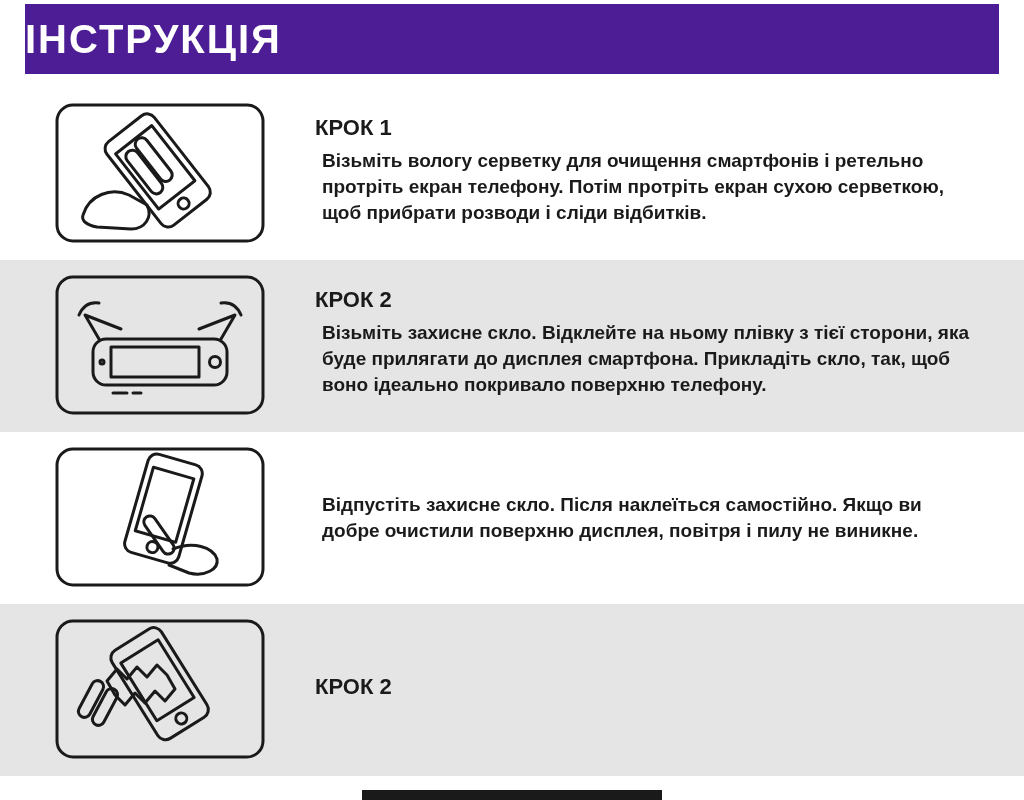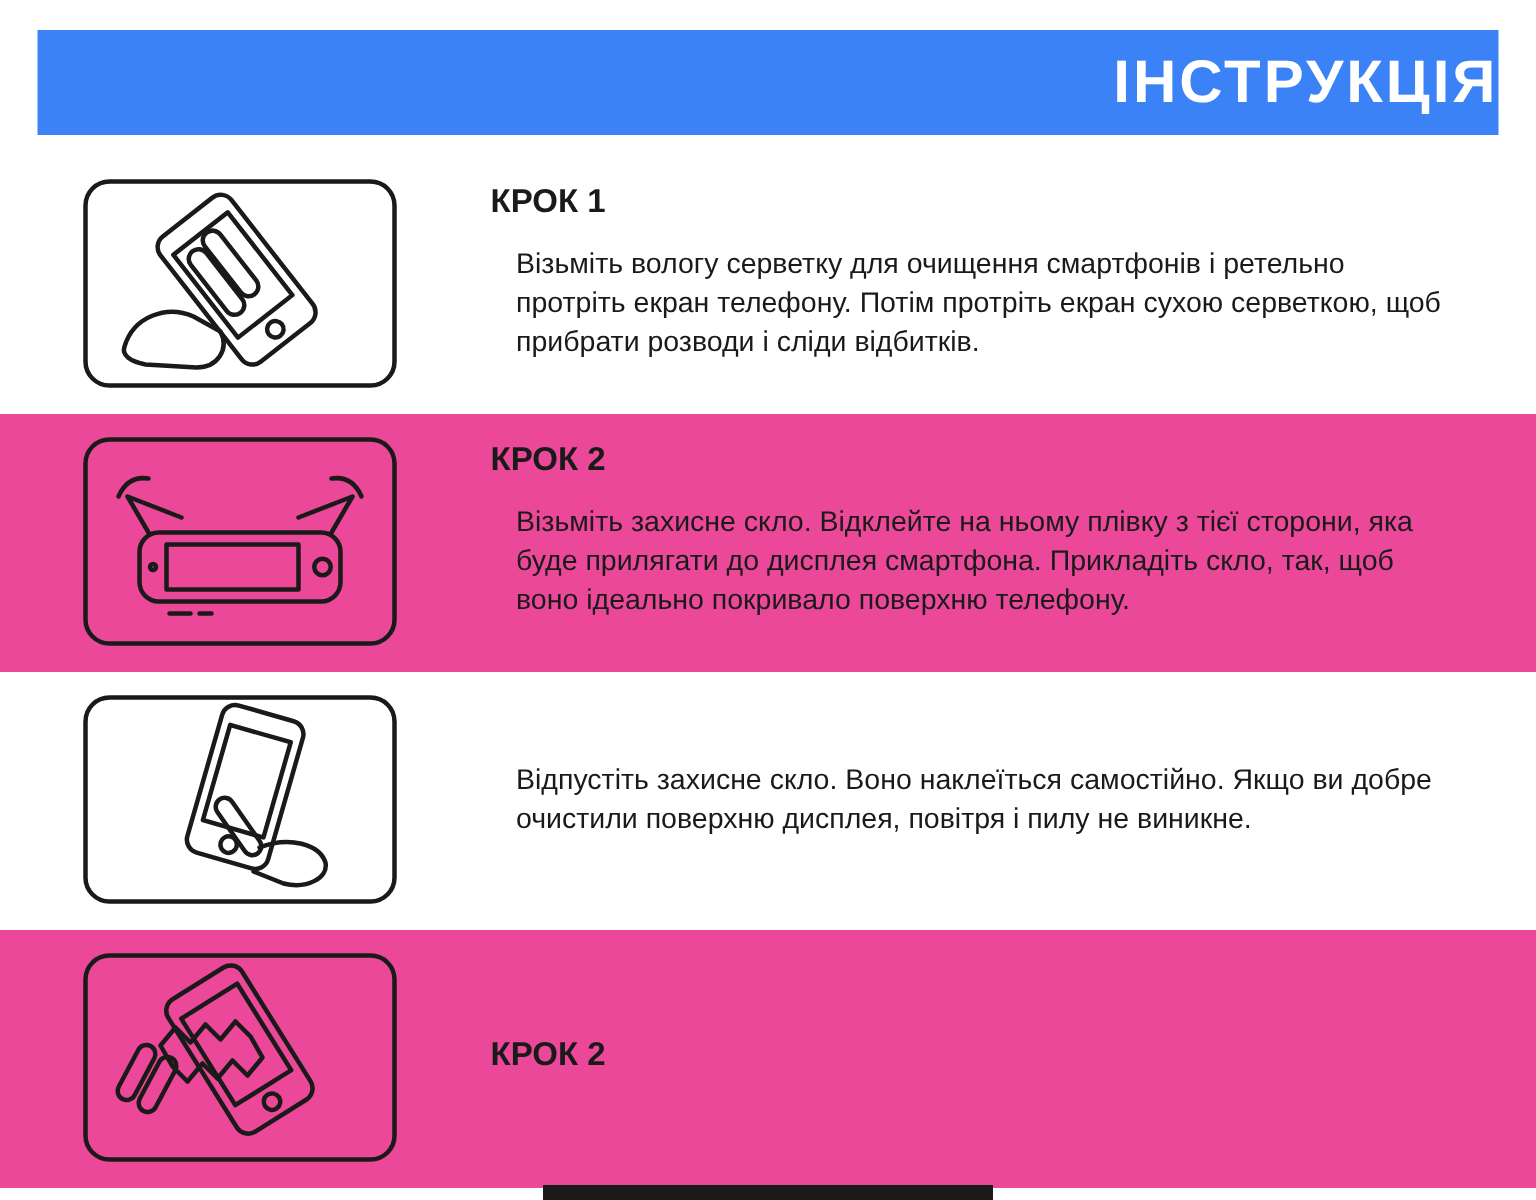--- a/index.html
+++ b/index.html
@@ -5,55 +5,56 @@
   html,body{margin:0;padding:0;}
   body{
     width:1024px;height:800px;
     background:#ffffff;
     font-family:"Liberation Sans", sans-serif;
     color:#1a1a1a;
     position:relative;
     overflow:hidden;
   }
   .header{
-    margin:20px 25px 14px 25px;
+    margin:4px 25px 14px 25px;
     height:70px;
-    background:#3b82f6;
-    display:flex;align-items:center;justify-content:flex-end;
+    background:#4c1d95;
+    display:flex;align-items:center;justify-content:flex-start;
   }
   .header-title{
     color:#ffffff;
     font-size:40px;
     font-weight:bold;
     letter-spacing:2px;
   }
   .step{
     display:flex;
     align-items:center;
     height:172px;
     box-sizing:border-box;
     padding:0 36px 0 55px;
-    gap:60px;
+    gap:48px;
   }
-  .step.alt{ background:#ec4899; }
+  .step.alt{ background:#e5e5e5; }
   .illus{
     flex:0 0 auto;
     width:212px;height:142px;
   }
   .illus svg{ display:block; }
   .text-block{ flex:1; max-width:680px; }
   .step-label{
     margin:0 0 6px 0;
     font-size:22px;
     font-weight:bold;
   }
   .step-body{
-    margin:17px;
+    margin:7px;
     font-size:19px;
     line-height:1.38;
+    font-weight:bold;
   }
   .bottom-bar{
     position:absolute;
     bottom:0;left:50%;
     transform:translateX(-50%);
     width:300px;height:10px;
     background:#1a1a1a;
   }
   .lineart{
     fill:none;
@@ -125,21 +126,21 @@
           <rect x="78" y="10" width="56" height="102" rx="9"></rect>
           <rect x="85" y="24" width="42" height="66"></rect>
           <circle cx="106" cy="101" r="5.5"></circle>
         </g>
         <rect x="98" y="66" width="12" height="44" rx="6" transform="rotate(-35 104 88)"></rect>
         <path d="M118 102 C138 94 158 100 162 112 C164 122 150 130 134 126 L114 118"></path>
       </g>
     </svg>
   </div>
   <div class="text-block">
-    <p class="step-body">Відпустіть захисне скло. Воно наклеїться самостійно. Якщо ви добре очистили поверхню дисплея, повітря і пилу не виникне.</p>
+    <p class="step-body">Відпустіть захисне скло. Після наклеїться самостійно. Якщо ви добре очистили поверхню дисплея, повітря і пилу не виникне.</p>
   </div>
 </section>
 
 <section class="step alt">
   <div class="illus">
     <svg width="212" height="142" viewBox="0 0 212 142">
       <g class="lineart">
         <rect x="2" y="2" width="206" height="136" rx="16"></rect>
         <g transform="rotate(-32 108 72)">
           <rect x="80" y="12" width="58" height="104" rx="9"></rect>

